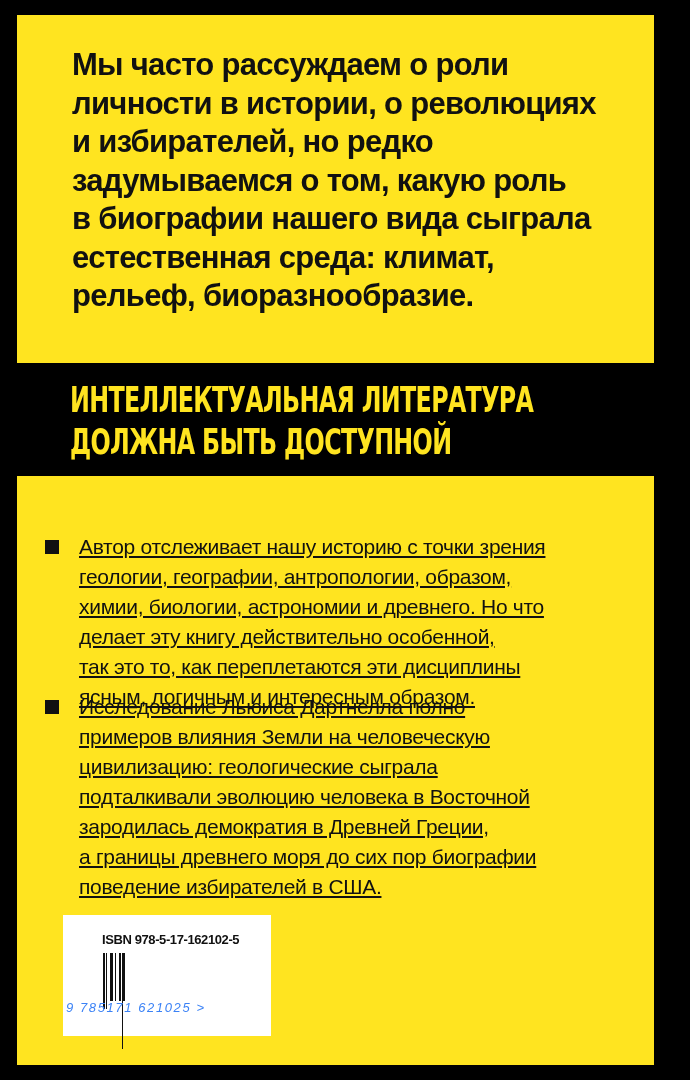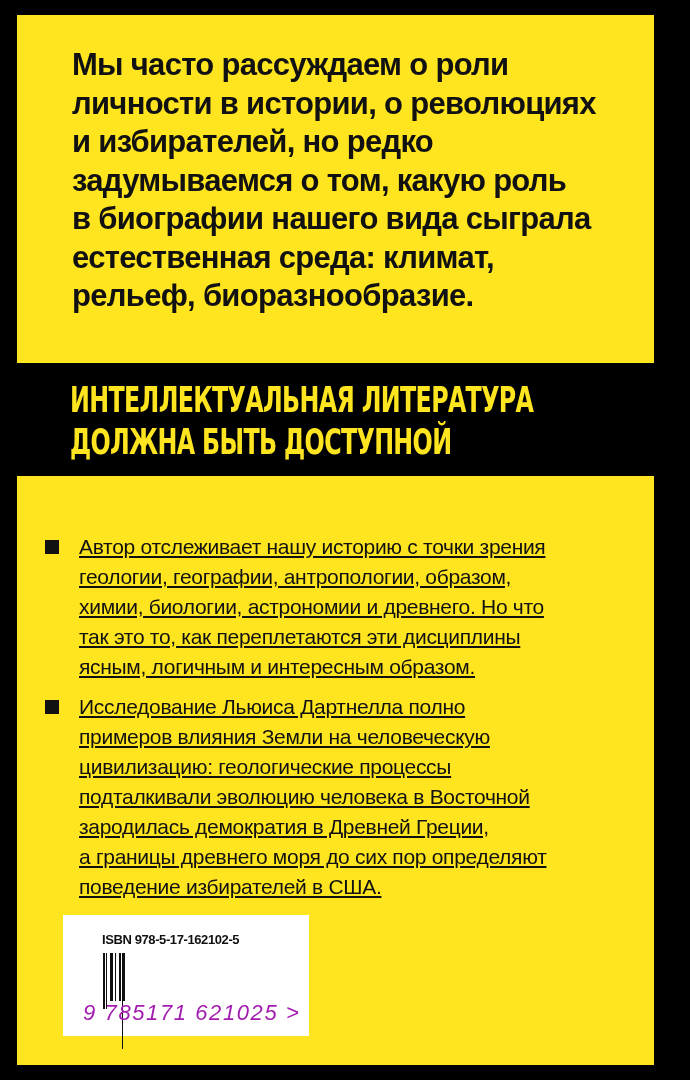--- a/index.html
+++ b/index.html
@@ -23,28 +23,28 @@
   }
   .slogan span { display: block; }
   .bullet {
     position: absolute; left: 45px; width: 590px;
     font-size: 21px; line-height: 30px; color: #111; letter-spacing: -0.3px;
   }
   .bullet .sq { position: absolute; left: 0; top: 8px; width: 14px; height: 14px; background: #111; }
   .bullet .txt { position: absolute; left: 34px; }
   .bullet .txt span { display: block; white-space: nowrap; text-decoration: underline; }
   .barcode {
-    position: absolute; left: 63px; top: 915px; width: 246px; height: 121px; background: #fff;
+    position: absolute; left: 63px; top: 915px; width: 208px; height: 121px; background: #fff;
   }
   .isbn-line { position: absolute; left: 39px; top: 17px; font-size: 13px; font-weight: bold; letter-spacing: -0.4px; color: #111; }
   .bars { position: absolute; left: 40px; top: 38px; width: 150px; height: 56px; display: flex; align-items: flex-start; }
   .bars i { display: block; background: #111; height: 48px; }
   .bars i.g { height: 56px; }
   .bars b { display: block; height: 48px; }
-  .digits { position: absolute; left: 20px; top: 85px; font-size: 22px; letter-spacing: 1.6px; color: #a21caf; white-space: nowrap; }
+  .digits { position: absolute; left: 3px; top: 85px; font-size: 13px; letter-spacing: 1.6px; color: #3b82f6; white-space: nowrap; }
 </style>
 </head>
 <body>
 
 
 
 <div class="panel" id="top-panel"></div>
 
 <div class="lead">
   <span>Мы часто рассуждаем о роли</span>
@@ -62,34 +62,35 @@
 </div>
 
 <div class="panel" id="bottom-panel"></div>
 
 <div class="bullet" style="top:532px;">
   <div class="sq"></div>
   <div class="txt">
     <span>Автор отслеживает нашу историю с точки зрения</span>
     <span>геологии, географии, антропологии, образом,</span>
     <span>химии, биологии, астрономии и древнего. Но что</span>
+    <span>делает эту книгу действительно особенной,</span>
     <span>так это то, как переплетаются эти дисциплины</span>
     <span>ясным, логичным и интересным образом.</span>
   </div>
 </div>
 
 <div class="bullet" style="top:692px;">
   <div class="sq"></div>
   <div class="txt">
     <span>Исследование Льюиса Дартнелла полно</span>
     <span>примеров влияния Земли на человеческую</span>
-    <span>цивилизацию: геологические процессы</span>
+    <span>цивилизацию: геологические сыграла</span>
     <span>подталкивали эволюцию человека в Восточной</span>
     <span>зародилась демократия в Древней Греции,</span>
-    <span>а границы древнего моря до сих пор определяют</span>
+    <span>а границы древнего моря до сих пор биографии</span>
     <span>поведение избирателей в США.</span>
   </div>
 </div>
 
 <div class="barcode">
   <div class="isbn-line">ISBN 978-5-17-162102-5</div>
   <div class="bars">
     <i class="g" style="width:2px"></i>
       <b style="width:1px"></b>
       <i class="g" style="width:1px"></i>

